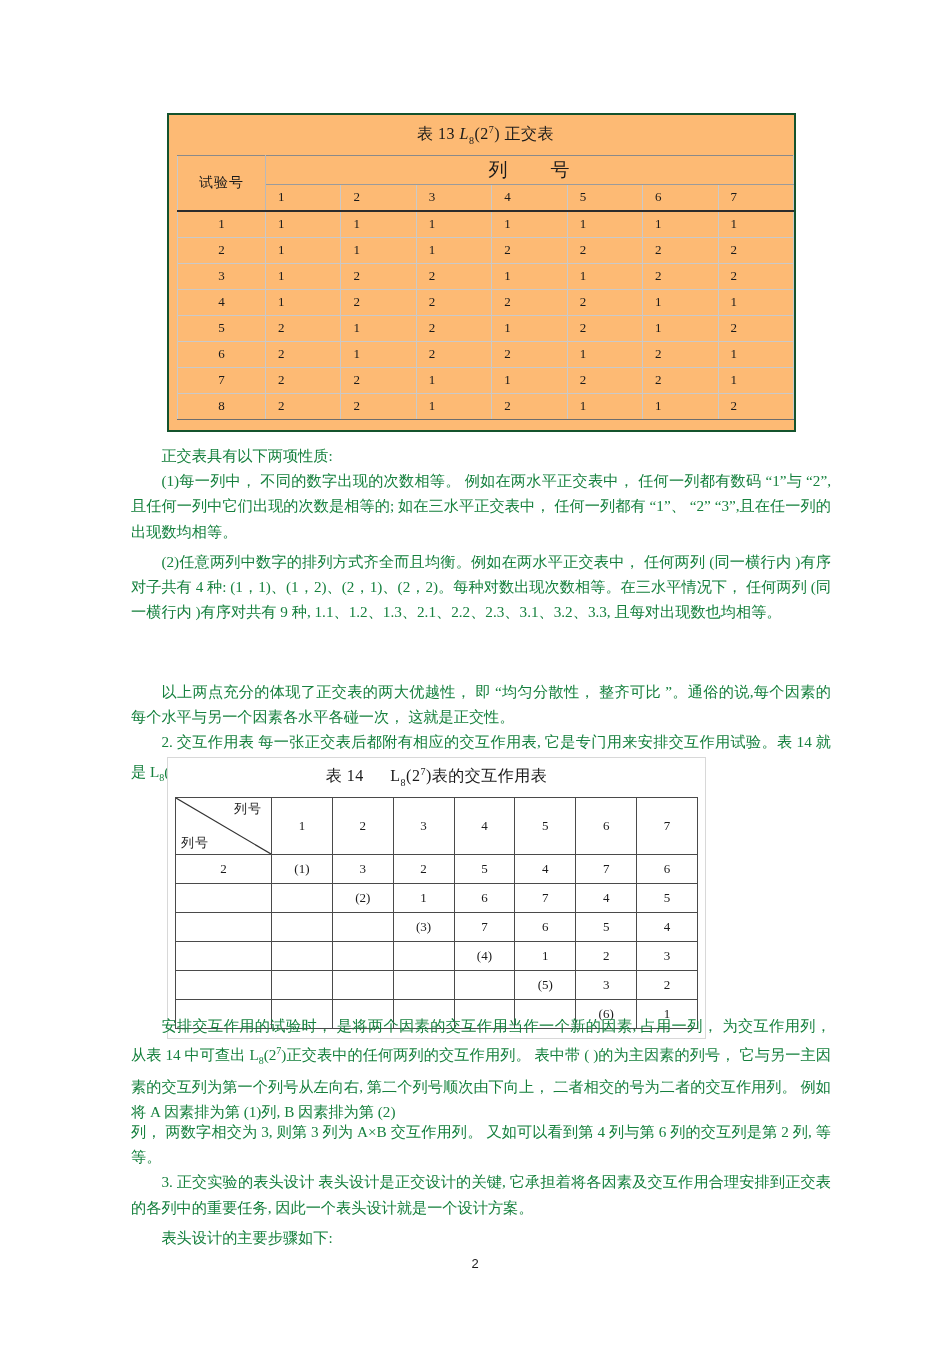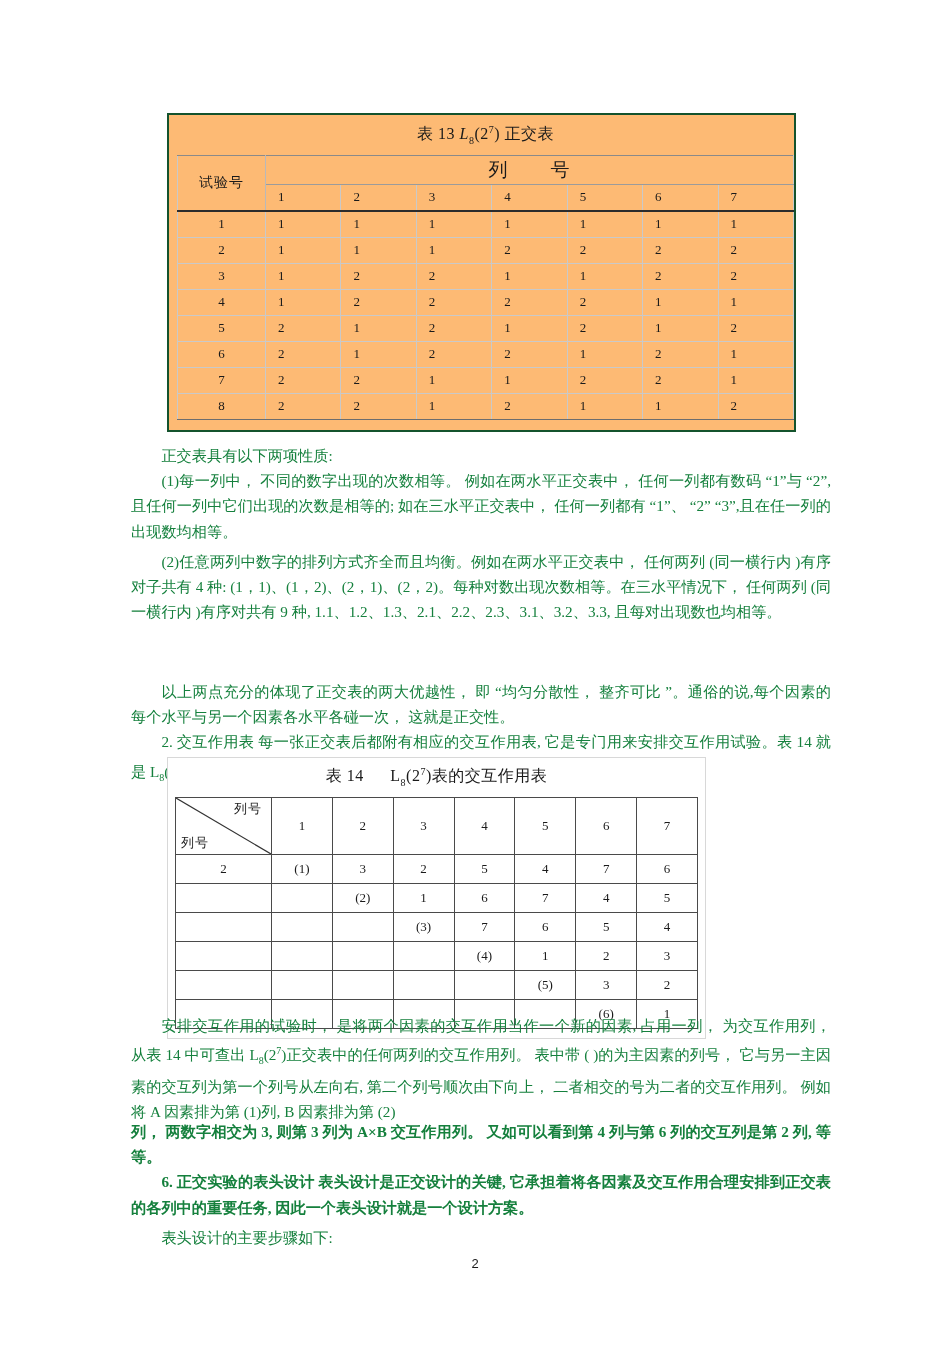--- a/index.html
+++ b/index.html
@@ -157,21 +157,21 @@
   .para p { margin: 0; }
   .indent { text-indent: 2em; }
   .para sub { font-size: 10px; }
   .para sup { font-size: 10px; }
   .sp2 { display:inline-block; width: 1.1em; }
 
   .block-a { top: 443px; }
   .block-b { top: 549px; }
   .block-c { top: 679px; }
   .block-d { top: 1013px; }
-  .block-e { top: 1119px; font-weight: bold; }
+  .block-e { top: 1119px; }
   .block-f { top: 1225px; }
 
   .page-number {
     position: absolute;
     left: 0;
     right: 0;
     top: 1256px;
     text-align: center;
     font-size: 13px;
     font-family: "Liberation Sans", sans-serif;
@@ -407,21 +407,21 @@
       </tbody>
     </table>
   </div>
 
   <div class="para block-d">
     <p class="indent"><span>安排交互作用的试验时， 是将两个因素的交互作用当作一个新的因素, 占用一列， 为交互作用列，  从表  14 中可查出  L</span><sub>8</sub><span>(2</span><sup>7</sup><span>)正交表中的任何两列的交互作用列。   表中带 ( )的为主因素的列号，  它与另一主因素的交互列为第一个列号从左向右, 第二个列号顺次由下向上， 二者相交的号为二者的交互作用列。   例如将 A 因素排为第 (1)列, B 因素排为第 (2)</span></p>
   </div>
 
   <div class="para block-e">
     <p>列， 两数字相交为  3, 则第 3 列为 A×B 交互作用列。 又如可以看到第  4 列与第 6 列的交互列是第  2 列, 等等。</p>
-    <p class="indent">6. 正交实验的表头设计   表头设计是正交设计的关键, 它承担着将各因素及交互作用合理安排到正交表的各列中的重要任务, 因此一个表头设计就是一个设计方案。</p>
+    <p class="indent">3. 正交实验的表头设计   表头设计是正交设计的关键, 它承担着将各因素及交互作用合理安排到正交表的各列中的重要任务, 因此一个表头设计就是一个设计方案。</p>
   </div>
 
   <div class="para block-f">
     <p class="indent">表头设计的主要步骤如下:</p>
   </div>
 
   <div class="page-number">2</div>
 
 </div>
 

